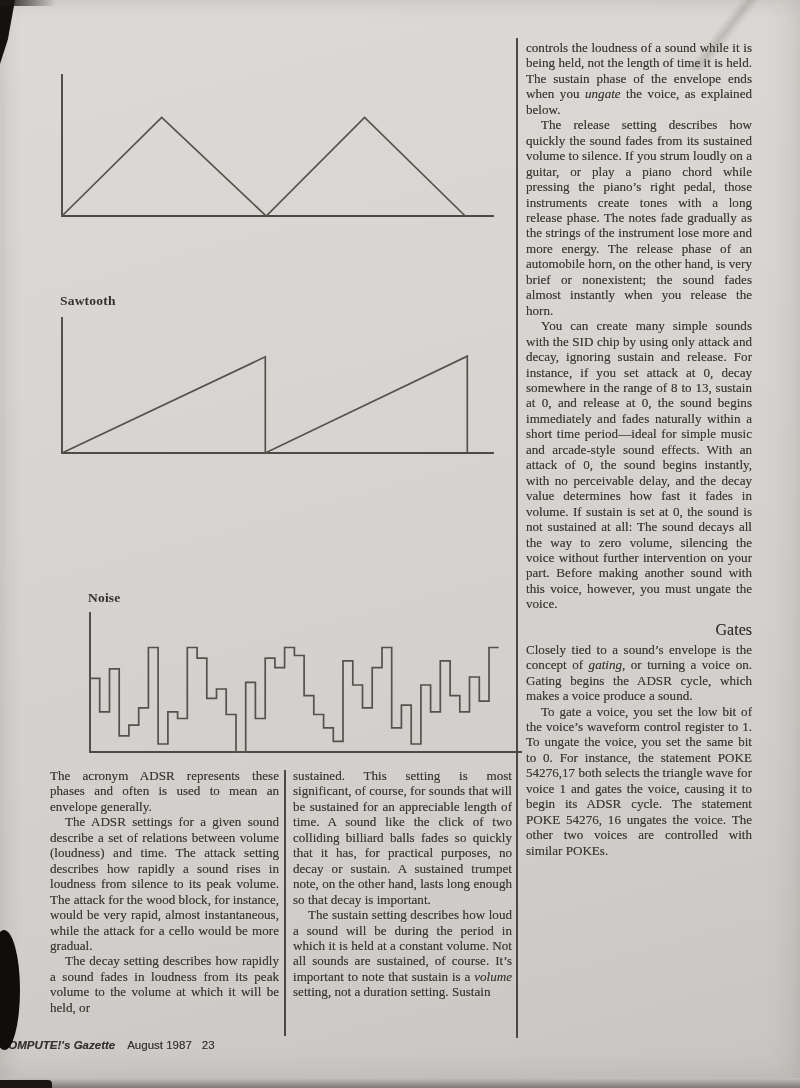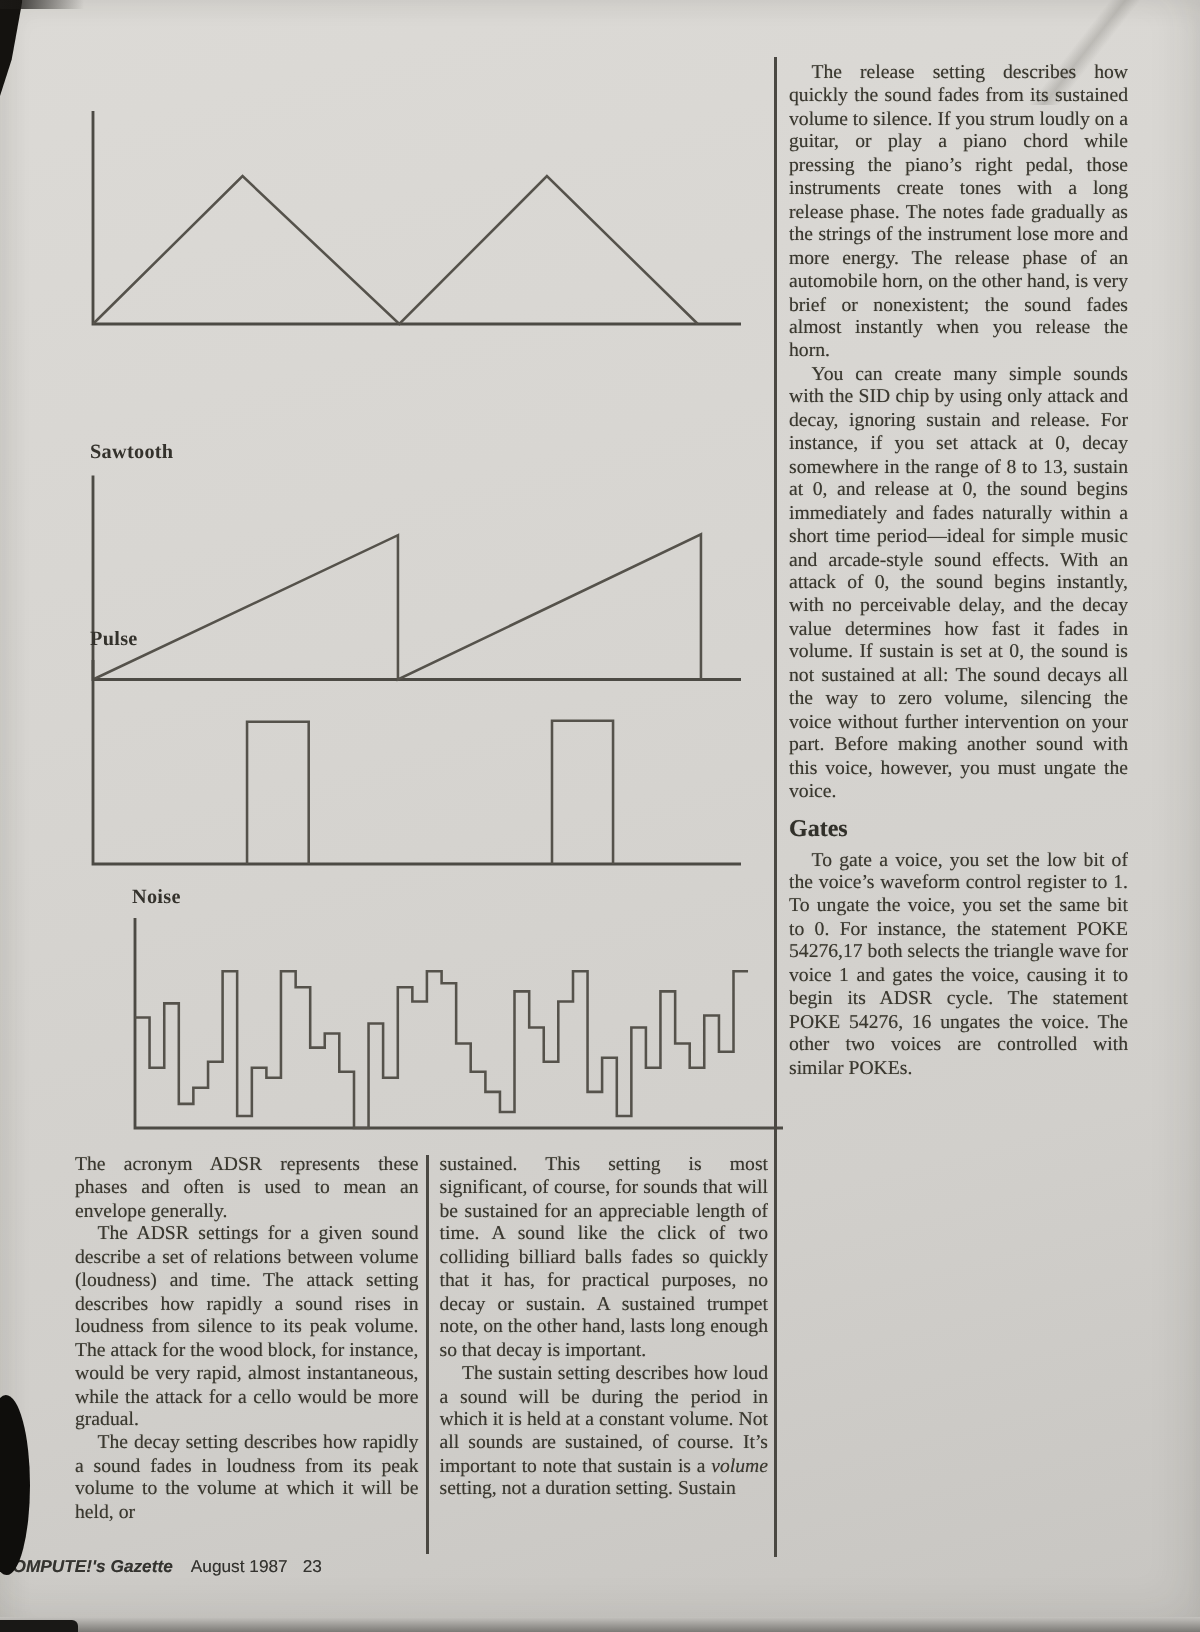--- a/index.html
+++ b/index.html
@@ -38,22 +38,22 @@
 
   
   .col{position:absolute;text-align:justify;font-size:13.1px;line-height:15.45px;
     hyphens:auto;-webkit-hyphens:auto;overflow:hidden;
     text-shadow:0 0 .5px rgba(58,56,47,.55);}
   .col p{margin:0;}
   .col p.ind{text-indent:15px;}
   #col-right{left:526px;top:40px;width:226px;height:1000px;}
   #col-left{left:50px;top:768px;width:229px;height:270px;}
   #col-mid{left:293px;top:768px;width:219px;height:270px;}
-  .section-heading{font-weight:bold;font-size:16px;line-height:18px;margin:9px 0 3px 0;
-    text-align:left;color:#31302a;}
+  .section-heading{font-weight:normal;font-size:16px;line-height:18px;margin:9px 0 3px 0;
+    text-align:right;color:#31302a;}
   .vrule{position:absolute;width:1.5px;background:#4a4842;}
   #rule-right{left:516px;top:38px;height:1000px;}
   #rule-mid{left:284px;top:770px;height:266px;}
 
   
   .footer{position:absolute;left:0;top:1039px;width:757px;
     font-family:"Liberation Sans", sans-serif;font-size:11.5px;color:#34332f;
     text-shadow:0 0 .4px rgba(52,51,47,.5);}
   .footer .mag{font-style:italic;font-weight:600;margin-right:12px;}
   .footer .issue{margin-right:10px;}
@@ -75,27 +75,20 @@
   </div>
 
   <div class="figure" id="fig-1">
     <span class="fig-label">Sawtooth</span>
     <svg width="436" height="140">
         <path d="M 2 2 L 2 138 L 434 138" class="axis"></path>
         <path d="M 2.0 138.0 L 205.3 41.8 L 205.3 138.0 L 407.3 41.2 L 407.3 138.0"></path>
       </svg>
   </div>
 
-  <div class="figure" id="fig-2">
-    <span class="fig-label">Pulse</span>
-    <svg width="436" height="140">
-        <path d="M 2 2 L 2 138 L 434 138" class="axis"></path>
-        <path d="M 104.7 138 L 104.7 43.1 L 145.8 43.1 L 145.8 138 M 308.0 138 L 308.0 42.5 L 348.7 42.5 L 348.7 138"></path>
-      </svg>
-  </div>
 
   <div class="figure" id="fig-3">
     <span class="fig-label">Noise</span>
     <svg width="436" height="144">
         <path d="M 2 2 L 2 142 L 434 142" class="axis"></path>
         <path d="M 2 68.3 L 11.7 68.3 L 11.7 101.8 L 21.5 101.8 L 21.5 58.9 L 31.2 58.9 L 31.2 125.9 L 40.9 125.9 L 40.9 115.2 L 50.7 115.2 L 50.7 97.8 L 60.4 97.8 L 60.4 37.5 L 70.1 37.5 L 70.1 134.0 L 79.9 134.0 L 79.9 101.8 L 89.6 101.8 L 89.6 108.5 L 99.3 108.5 L 99.3 37.5 L 109.1 37.5 L 109.1 48.2 L 118.8 48.2 L 118.8 88.4 L 128.5 88.4 L 128.5 79.0 L 138.2 79.0 L 138.2 104.5 L 148.0 104.5 L 148.0 142.0 L 157.7 142.0 L 157.7 72.3 L 167.4 72.3 L 167.4 108.5 L 177.2 108.5 L 177.2 48.2 L 186.9 48.2 L 186.9 57.6 L 196.6 57.6 L 196.6 37.5 L 206.4 37.5 L 206.4 45.5 L 216.1 45.5 L 216.1 85.7 L 225.8 85.7 L 225.8 104.5 L 235.6 104.5 L 235.6 117.9 L 245.3 117.9 L 245.3 131.3 L 255.0 131.3 L 255.0 50.9 L 264.8 50.9 L 264.8 75.0 L 274.5 75.0 L 274.5 97.8 L 284.2 97.8 L 284.2 57.6 L 294.0 57.6 L 294.0 37.5 L 303.7 37.5 L 303.7 117.9 L 313.4 117.9 L 313.4 95.1 L 323.2 95.1 L 323.2 134.0 L 332.9 134.0 L 332.9 75.0 L 342.6 75.0 L 342.6 101.8 L 352.3 101.8 L 352.3 50.9 L 362.1 50.9 L 362.1 85.7 L 371.8 85.7 L 371.8 101.8 L 381.5 101.8 L 381.5 67.0 L 391.3 67.0 L 391.3 91.1 L 401.0 91.1 L 401.0 37.5 L 410.7 37.5"></path>
       </svg>
   </div>
 
   <div class="vrule" id="rule-right"></div>
@@ -111,25 +104,27 @@
   <div class="col" id="col-left">
     <div>
         <p>The acronym ADSR represents these phases and often is used to mean an envelope generally.</p>
         <p class="ind">The ADSR settings for a given sound describe a set of relations between volume (loudness) and time. The attack setting describes how rapidly a sound rises in loudness from silence to its peak volume. The attack for the wood block, for instance, would be very rapid, almost instantaneous, while the attack for a cello would be more gradual.</p>
         <p class="ind">The decay setting describes how rapidly a sound fades in loudness from its peak volume to the volume at which it will be held, or</p>
       </div>
   </div>
 
   <div class="col" id="col-right">
     <div>
+        <p>controls the loudness of a sound while it is being held, not the length of time it is held. The sustain phase of the envelope ends when you <i>ungate</i> the voice, as explained below.</p>
         <p class="ind">The release setting describes how quickly the sound fades from its sustained volume to silence. If you strum loudly on a guitar, or play a piano chord while pressing the piano’s right pedal, those instruments create tones with a long release phase. The notes fade gradually as the strings of the instrument lose more and more energy. The release phase of an automobile horn, on the other hand, is very brief or nonexistent; the sound fades almost instantly when you release the horn.</p>
         <p class="ind">You can create many simple sounds with the SID chip by using only attack and decay, ignoring sustain and release. For instance, if you set attack at 0, decay somewhere in the range of 8 to 13, sustain at 0, and release at 0, the sound begins immediately and fades naturally within a short time period—ideal for simple music and arcade-style sound effects. With an attack of 0, the sound begins instantly, with no perceivable delay, and the decay value determines how fast it fades in volume. If sustain is set at 0, the sound is not sustained at all: The sound decays all the way to zero volume, silencing the voice without further intervention on your part. Before making another sound with this voice, however, you must ungate the voice.</p>
       </div>
     <div class="section-heading">Gates</div>
     <div>
+        <p>Closely tied to a sound’s envelope is the concept of <i>gating</i>, or turning a voice on. Gating begins the ADSR cycle, which makes a voice produce a sound.</p>
         <p class="ind">To gate a voice, you set the low bit of the voice’s waveform control register to 1. To ungate the voice, you set the same bit to 0. For instance, the statement POKE 54276,17 both selects the triangle wave for voice 1 and gates the voice, causing it to begin its ADSR cycle. The statement POKE 54276, 16 ungates the voice. The other two voices are controlled with similar POKEs.</p>
       </div>
   </div>
 
   <div class="footer">
     <span class="mag">COMPUTE!'s Gazette</span><span class="issue">August 1987</span><span class="pageno">23</span>
   </div>
 
   <div class="bottom-strip"></div>
   <div class="bottom-strip-dark"></div>

